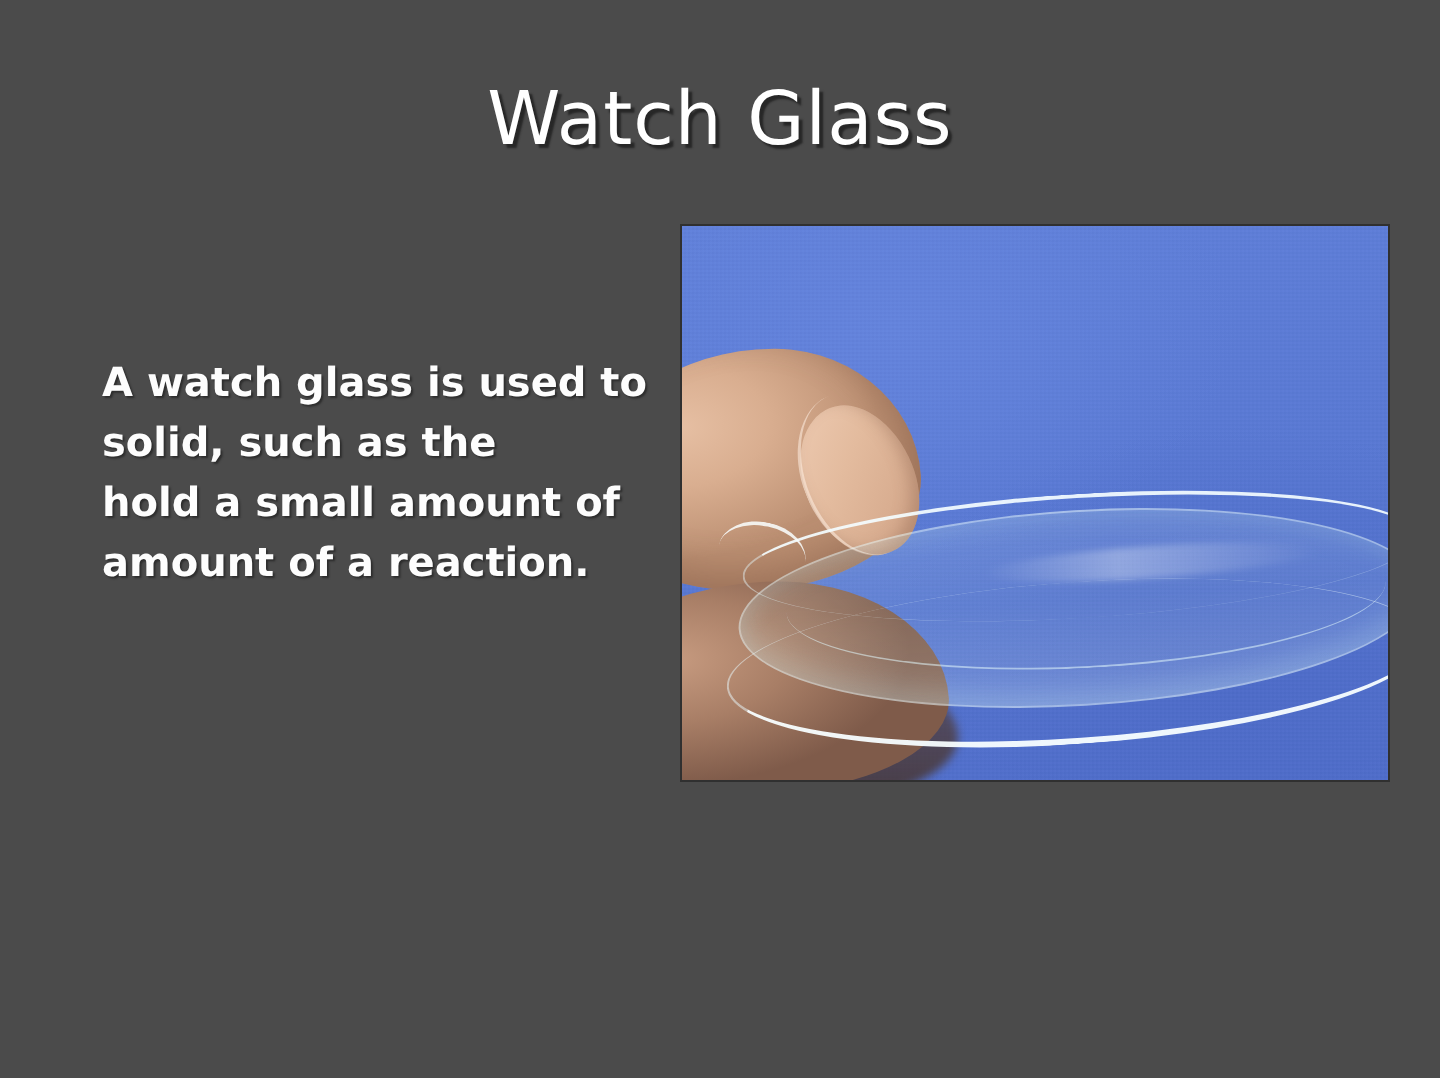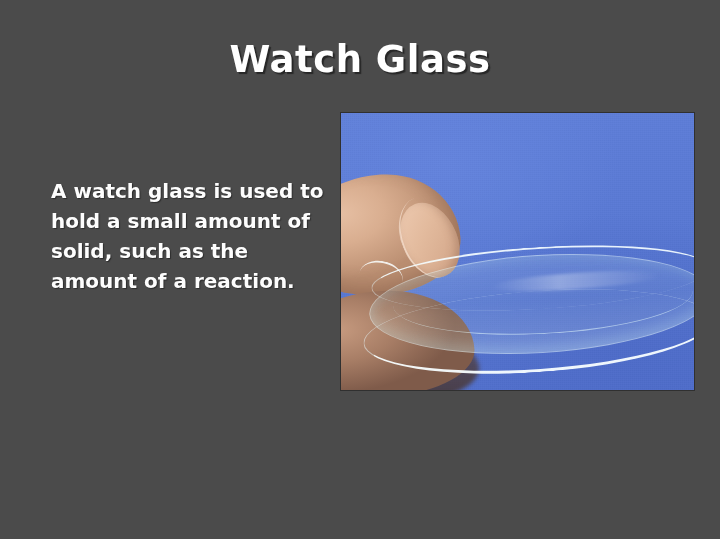--- a/index.html
+++ b/index.html
@@ -20,21 +20,21 @@
 
   
   .slide-title {
     position: absolute;
     left: 0;
     top: 38px;
     width: 720px;
     text-align: center;
     font-family: "DejaVu Sans", sans-serif;
     font-size: 37px;
-    font-weight: bold;
+    font-weight: normal;
     color: #ffffff;
     letter-spacing: 0.5px;
     text-shadow: 2px 2px 1px rgba(20,20,20,0.65);
     white-space: nowrap;
   }
 
   
   .body-text {
     position: absolute;
     left: 51px;
@@ -211,22 +211,22 @@
 </style>
 </head>
 <body>
 
 <div class="slide">
 
   <div class="slide-title">Watch Glass</div>
 
   <div class="body-text">
     <span class="line">A watch glass is used to</span>
+    <span class="line">solid, such as the</span>
     <span class="line">hold a small amount of</span>
-    <span class="line">solid, such as the</span>
     <span class="line">amount of a reaction.</span>
   </div>
 
   <div class="photo">
     <div class="photo-bg"></div>
     <div class="photo-grain"></div>
 
     <div class="hand">
       <div class="thumb"></div>
       <div class="thumb-nail"></div>

